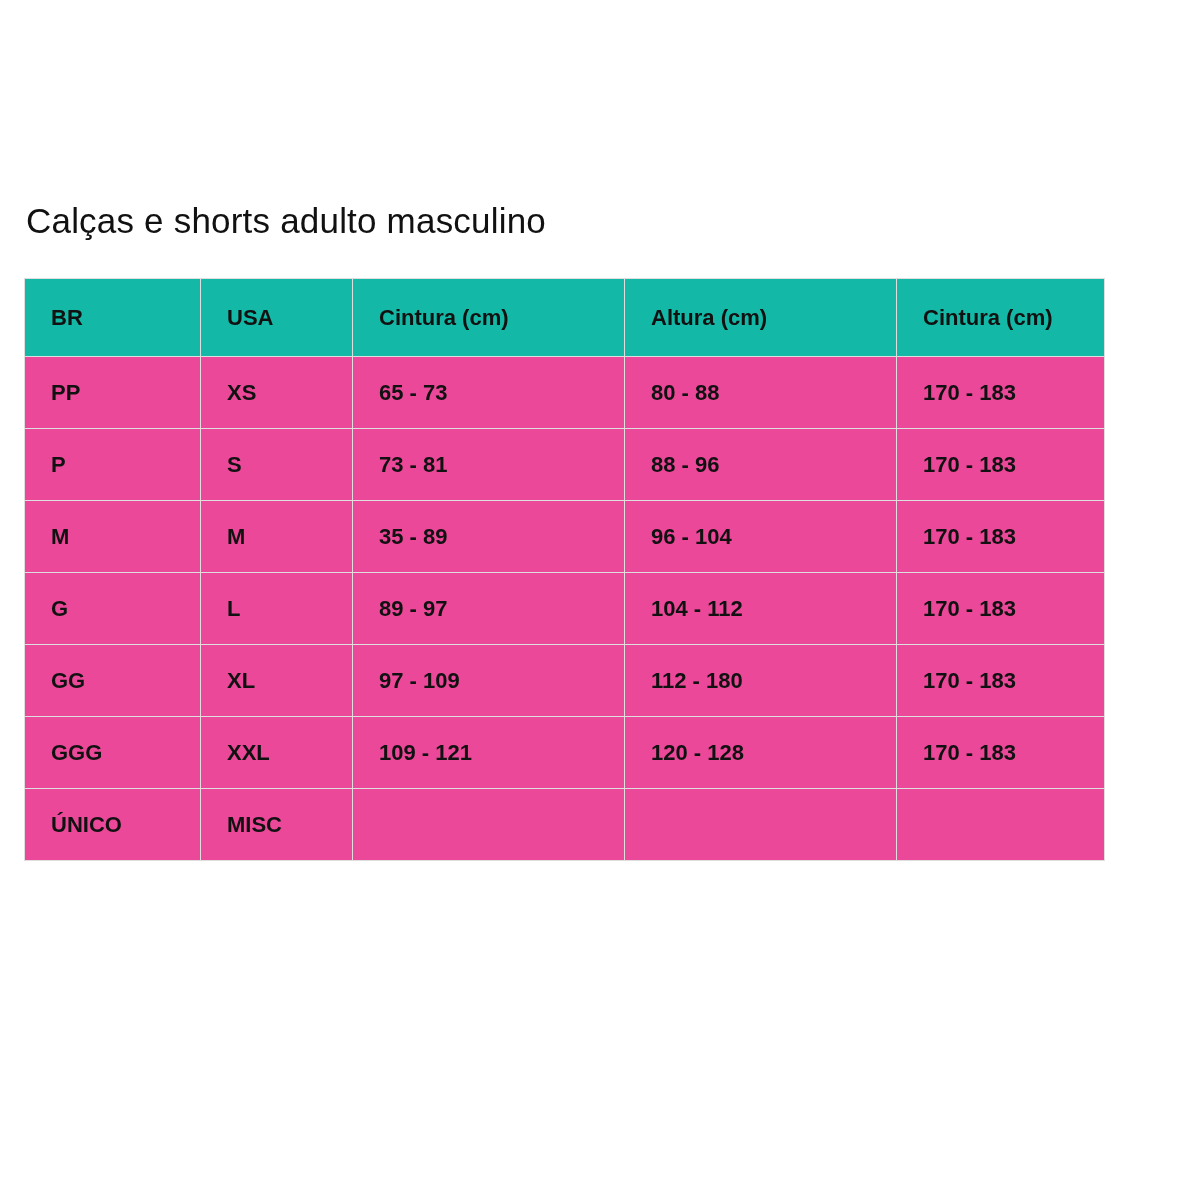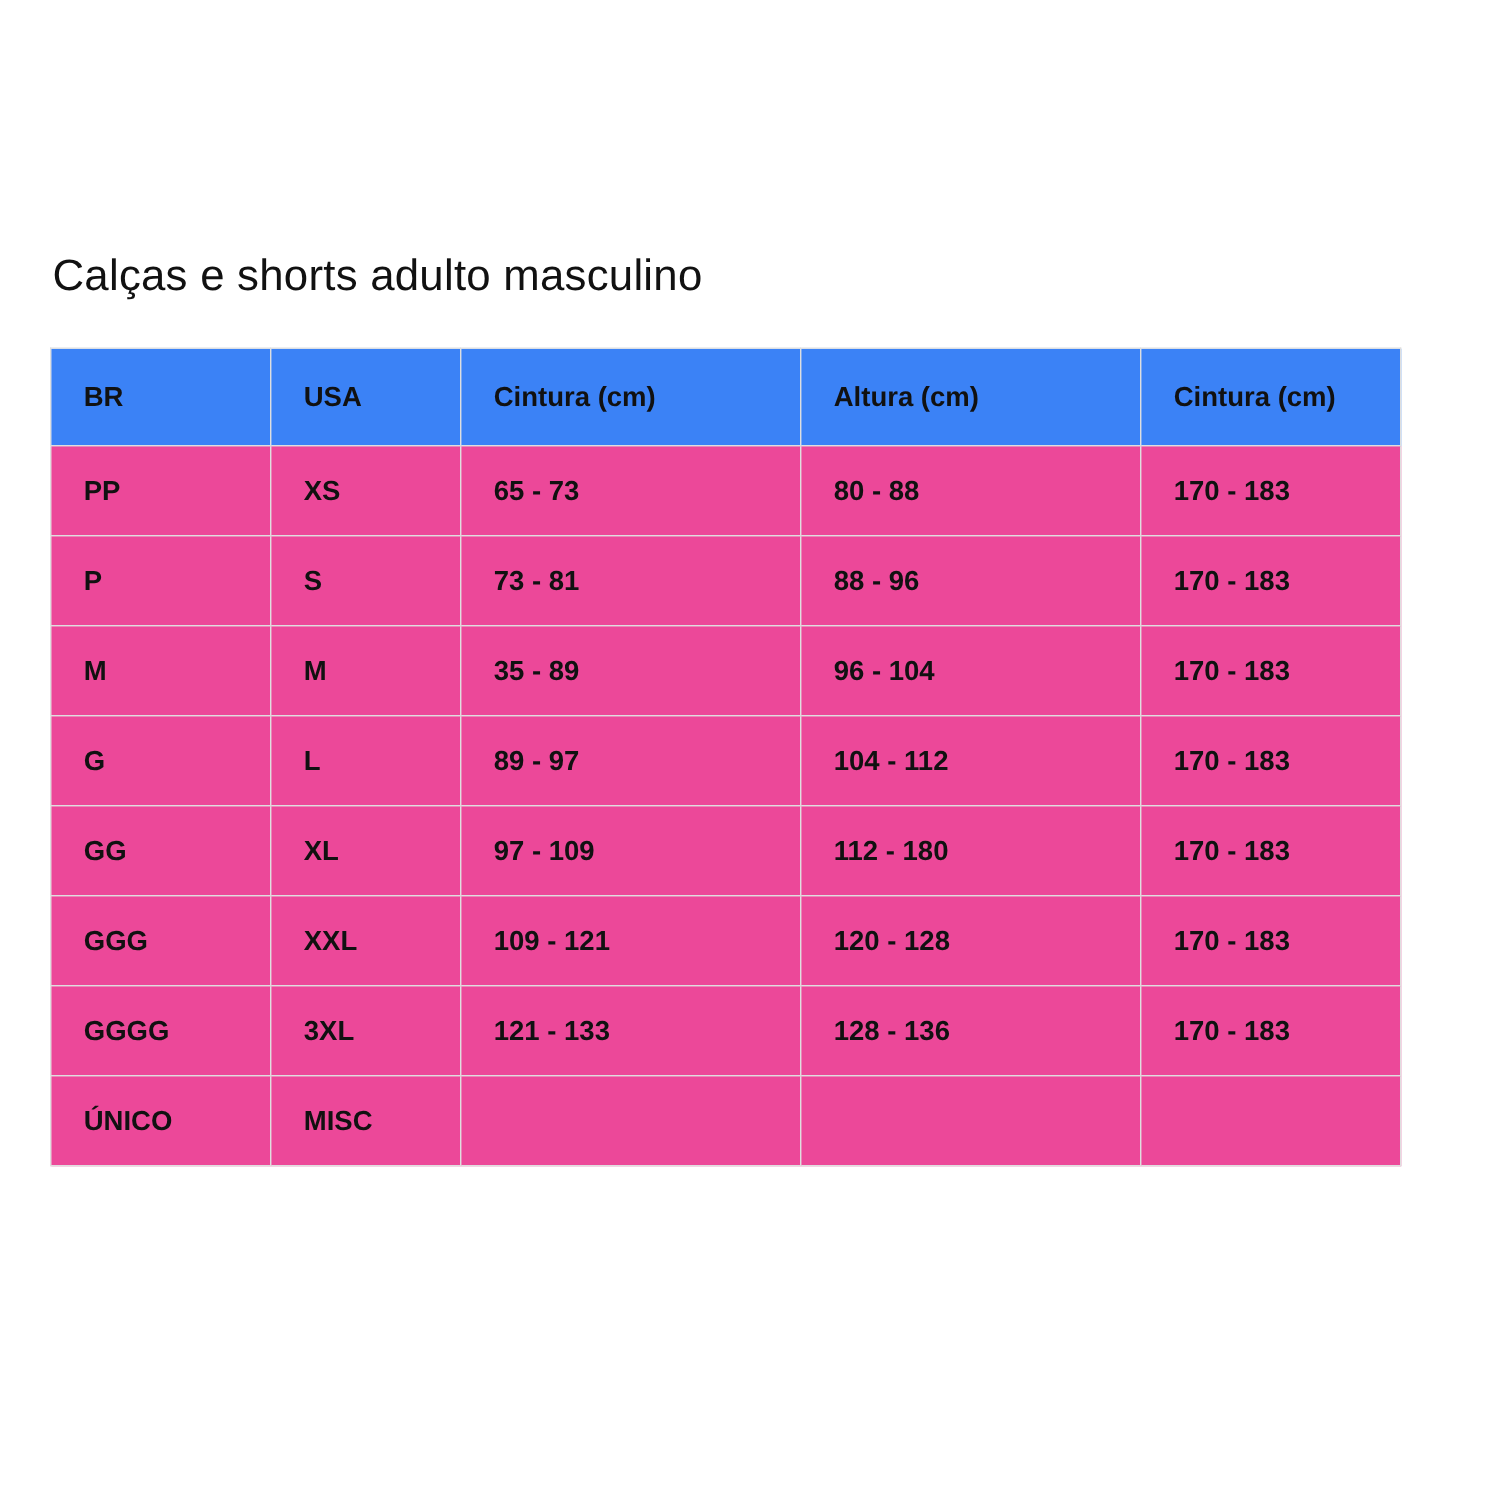--- a/index.html
+++ b/index.html
@@ -15,21 +15,21 @@
     overflow: hidden;
   }
   .page {
     position: relative;
     width: 1200px;
     height: 1200px;
     box-sizing: border-box;
   }
   .content {
     position: absolute;
-    left: 40px;
+    left: 24px;
     top: 200px;
     width: 1112px;
   }
   .title {
     font-size: 35px;
     font-weight: 400;
     line-height: 1.2;
     color: #111111;
     margin: 0 0 36px 2px;
     letter-spacing: 0.2px;
@@ -45,21 +45,21 @@
     text-align: left;
     vertical-align: middle;
     padding: 0 0 0 26px;
     height: 72px;
     font-size: 22px;
     font-weight: bold;
     color: #111111;
     box-sizing: border-box;
   }
   table.size-table thead th {
-    background: #3b82f6;
+    background: #14b8a6;
     height: 78px;
     font-size: 22px;
     font-weight: bold;
   }
   table.size-table tbody td {
     background: #ec4899;
   }
   col.c0 { width: 176px; }
   col.c1 { width: 152px; }
   col.c2 { width: 272px; }
@@ -128,27 +128,20 @@
           <td>170 - 183</td>
         </tr>
         <tr>
           <td>GGG</td>
           <td>XXL</td>
           <td>109 - 121</td>
           <td>120 - 128</td>
           <td>170 - 183</td>
         </tr>
         <tr>
-          <td>GGGG</td>
-          <td>3XL</td>
-          <td>121 - 133</td>
-          <td>128 - 136</td>
-          <td>170 - 183</td>
-        </tr>
-        <tr>
           <td>ÚNICO</td>
           <td>MISC</td>
           <td></td>
           <td></td>
           <td></td>
         </tr>
       </tbody>
     </table>
 
   </div>

